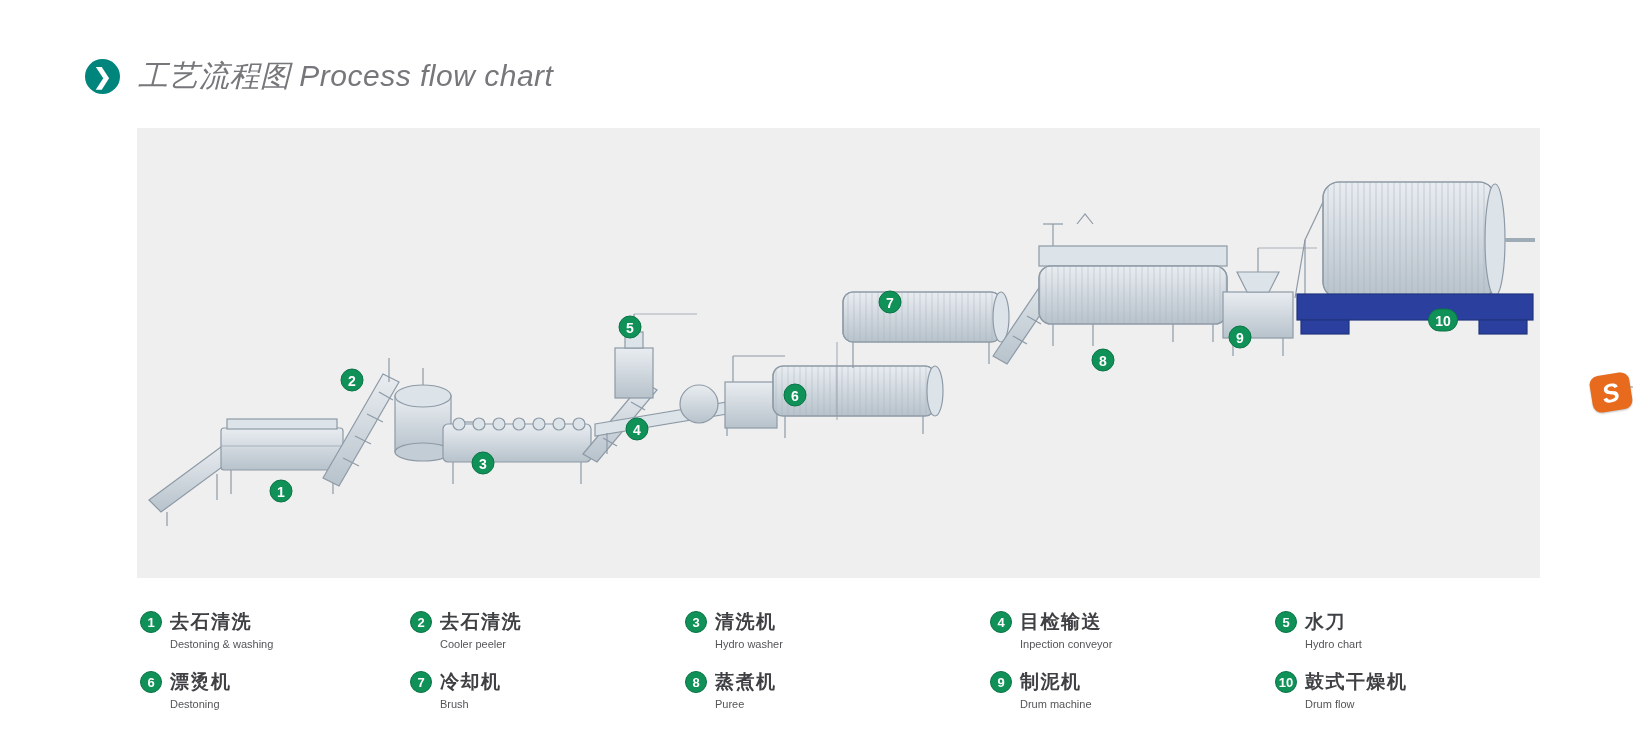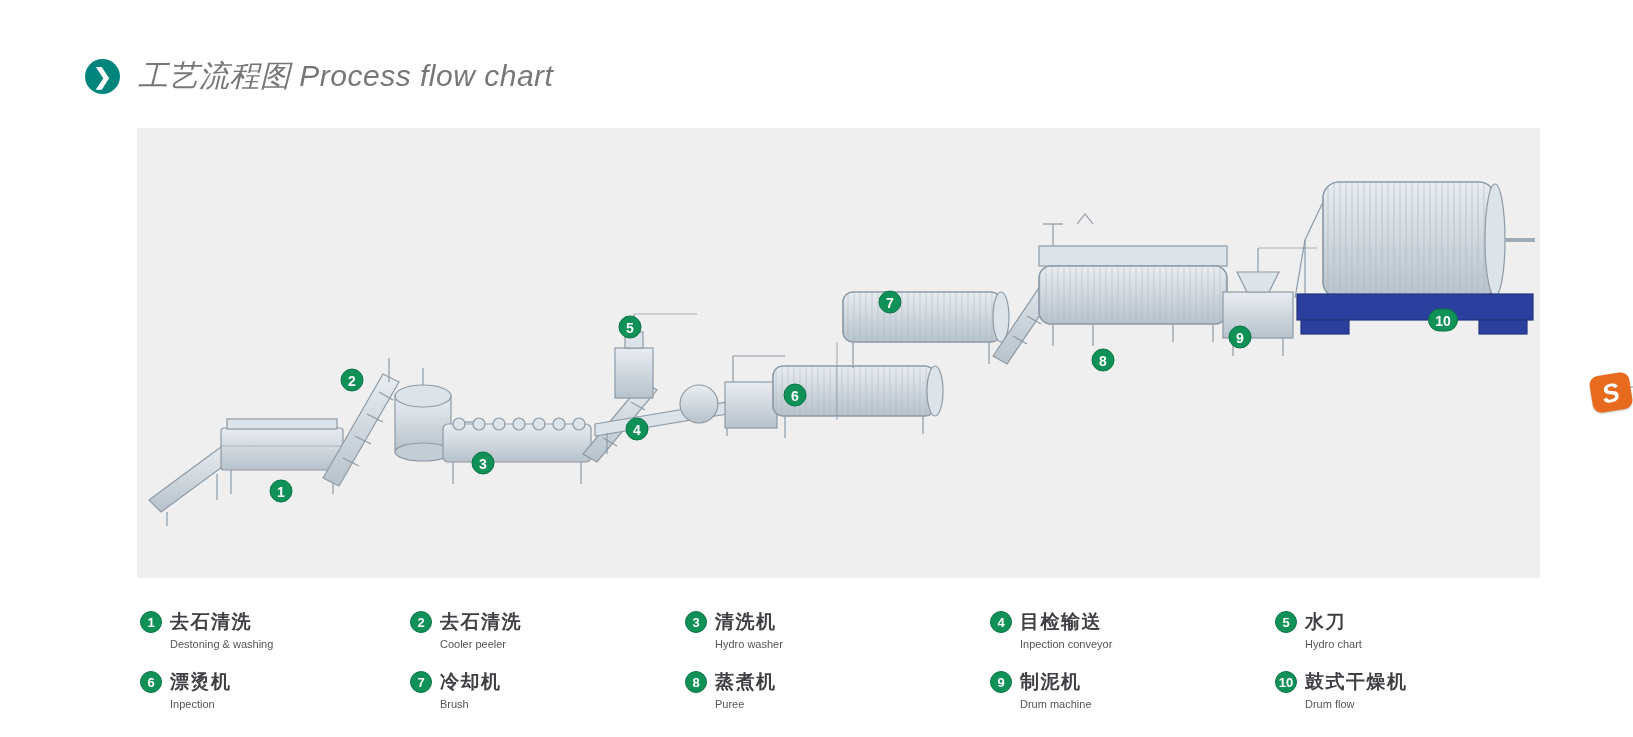--- a/index.html
+++ b/index.html
@@ -269,21 +269,21 @@
     <span class="legend-badge">5</span>
     <span class="legend-texts">
       <span class="legend-zh">水刀</span>
       <span class="legend-en">Hydro chart</span>
     </span>
   </div>
     <div class="legend-item" style="position: absolute; left: 140px; top: 670px;">
     <span class="legend-badge">6</span>
     <span class="legend-texts">
       <span class="legend-zh">漂烫机</span>
-      <span class="legend-en">Inpection</span>
+      <span class="legend-en">Destoning</span>
     </span>
   </div>
     <div class="legend-item" style="position: absolute; left: 410px; top: 670px;">
     <span class="legend-badge">7</span>
     <span class="legend-texts">
       <span class="legend-zh">冷却机</span>
       <span class="legend-en">Brush</span>
     </span>
   </div>
     <div class="legend-item" style="position: absolute; left: 685px; top: 670px;">

